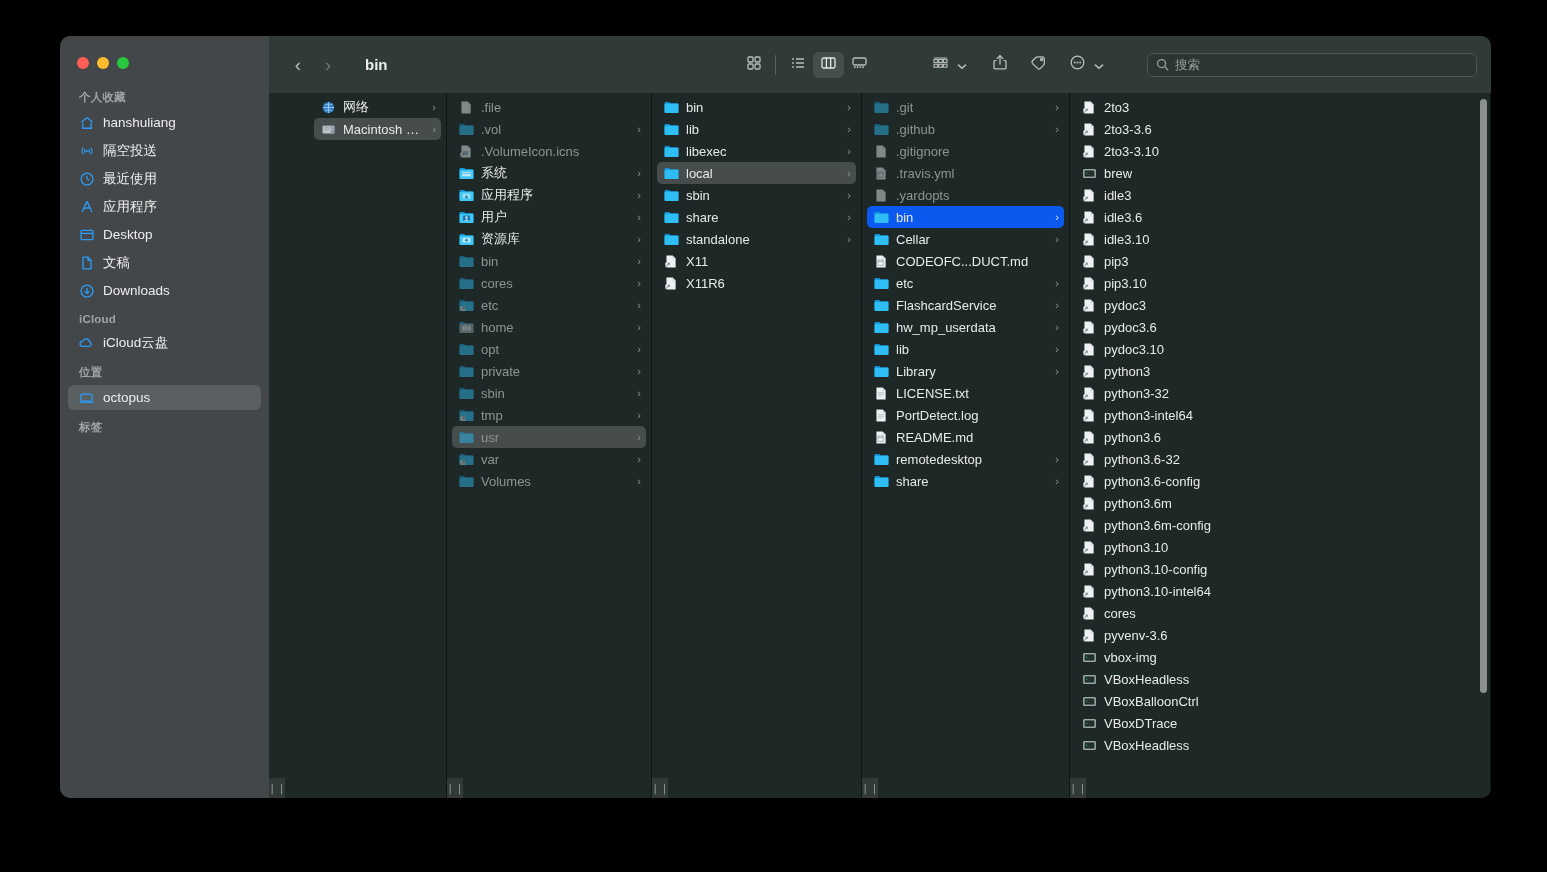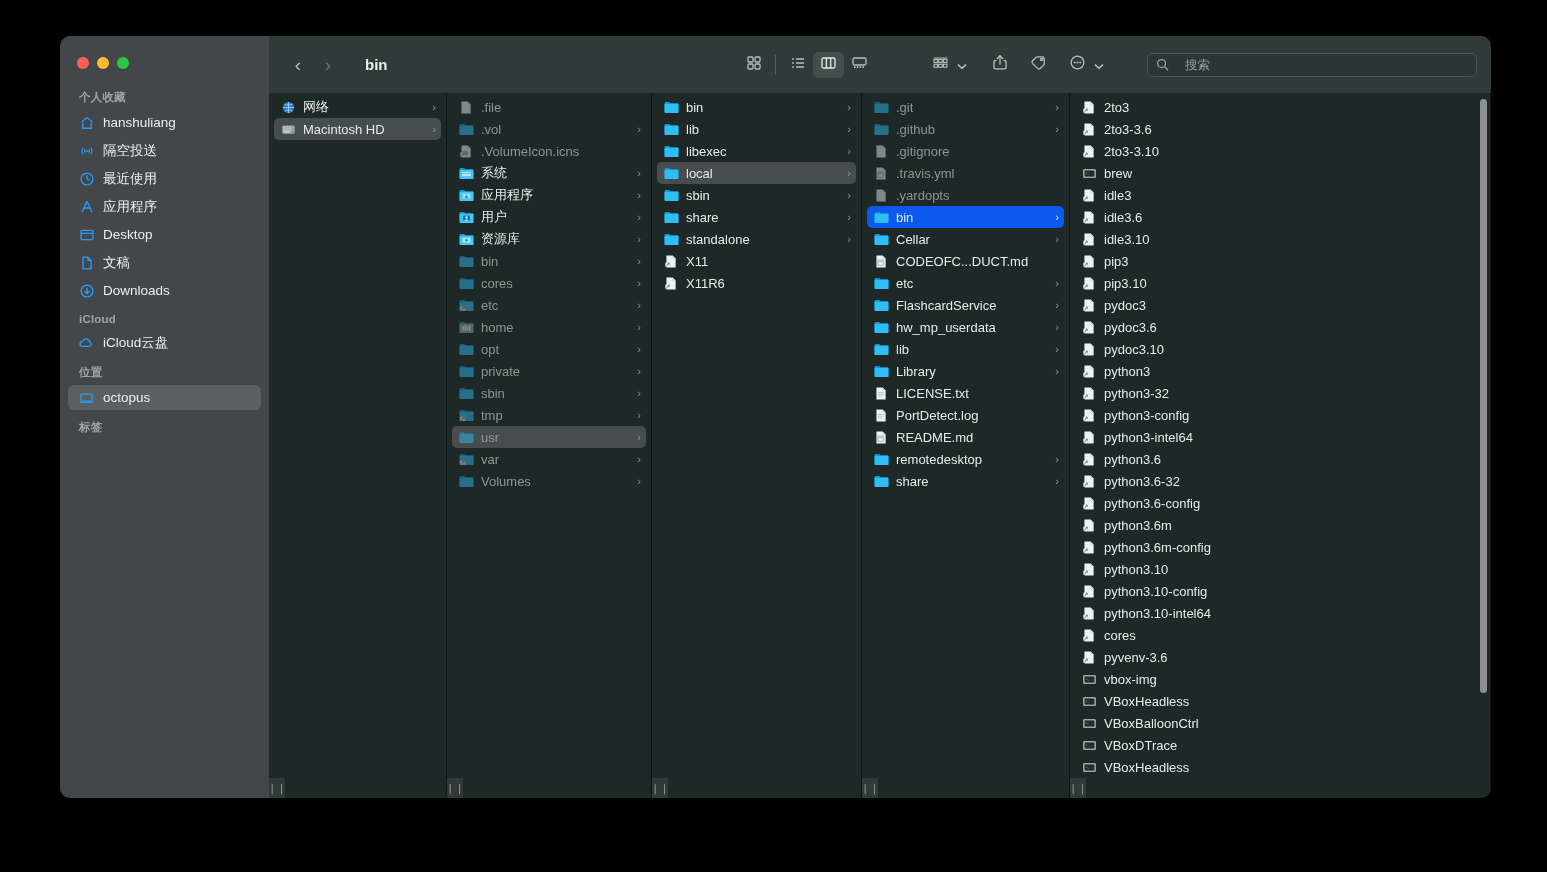--- a/index.html
+++ b/index.html
@@ -50,21 +50,21 @@
   .tb-group{ display:flex; align-items:center; }
   .tbbtn{
     width:31px; height:26px; border-radius:6px; display:flex;
     align-items:center; justify-content:center; color:#b9bebd;
   }
   .tbbtn.active{ background:#444f4d; color:#e4e7e6; }
   .tb-sep{ width:1px; height:20px; background:#565f5e; margin:0 6px; }
   .caret{ color:#b9bebd; margin-left:1px; margin-right:9px; }
   .search{
     width:330px; height:24px; border:1px solid #4c5554; border-radius:6px;
-    display:flex; align-items:center; gap:16px; padding:0 8px; background:#2b3533;
+    display:flex; align-items:center; gap:6px; padding:0 8px; background:#2b3533;
   }
   .search input{
     background:transparent; border:0; outline:none; color:#cfd3d2;
     font-size:12.5px; font-family:inherit; width:100%;
   }
   .search input::placeholder{ color:#9aa0a0; }
   
   .columns{ flex:1; display:flex; min-height:0; background:#1e2826; }
   .col{
     position:relative; height:100%; background:#1e2826;
@@ -316,21 +316,21 @@
           <svg width="13" height="13" viewBox="0 0 14 14" fill="none" stroke="currentColor" stroke-width="1.4">
             <circle cx="6" cy="6" r="4.3"></circle>
               <line x1="9.3" y1="9.3" x2="12.6" y2="12.6" stroke-linecap="round"></line>
           </svg>
         </span>
         <input type="text" placeholder="搜索" style="">
       </div>
     </div>
 
     <div class="columns" id="columns-area">
-        <div class="col" style="width: 178px; flex: 0 0 178px;">
+        <div class="col" style="width: 178px; flex: 0 0 178px; padding-left: 40px;">
           <div class="col-body">
             <div class="row">
               <span style="display: flex;">
                 <svg class="ficon" viewBox="0 0 16 14">
                   <circle cx="8" cy="7" r="6" fill="#2f7fc4"></circle>
                   <path d="M2 7h12M8 1v12M4 3.3c2.6 1.5 5.4 1.5 8 0M4 10.7c2.6-1.5 5.4-1.5 8 0" stroke="#bfe2fa" stroke-width=".7" fill="none"></path>
                 </svg>
               </span>
               <span class="nm">网络</span>
               <span class="chev">›</span>
@@ -1069,34 +1069,20 @@
                 <svg class="ficon" viewBox="0 0 16 14">
                   <path d="M2.6 0.6h6.6l3.2 3.2v9.6H2.6z" fill="#eef1f3"></path>
                   <path d="M9.2 0.6 12.4 3.8H9.2z" fill="#c4ccd2"></path>
                   <g>
                     <rect x="1.4" y="8" width="5.2" height="4.6" rx=".6" fill="#e9eef2"></rect>
                     <path d="M2.5 11.9 5.6 8.9" stroke="#4a5a66" stroke-width=".9" fill="none"></path>
                     <path d="M5.6 8.9h-1.6M5.6 8.9v1.6" stroke="#4a5a66" stroke-width=".8" fill="none"></path>
                   </g>
                 </svg>
               </span>
-              <span class="nm">python3-config</span>
-            </div>
-            <div class="row">
-              <span style="display: flex;">
-                <svg class="ficon" viewBox="0 0 16 14">
-                  <path d="M2.6 0.6h6.6l3.2 3.2v9.6H2.6z" fill="#eef1f3"></path>
-                  <path d="M9.2 0.6 12.4 3.8H9.2z" fill="#c4ccd2"></path>
-                  <g>
-                    <rect x="1.4" y="8" width="5.2" height="4.6" rx=".6" fill="#e9eef2"></rect>
-                    <path d="M2.5 11.9 5.6 8.9" stroke="#4a5a66" stroke-width=".9" fill="none"></path>
-                    <path d="M5.6 8.9h-1.6M5.6 8.9v1.6" stroke="#4a5a66" stroke-width=".8" fill="none"></path>
-                  </g>
-                </svg>
-              </span>
               <span class="nm">python3-intel64</span>
             </div>
             <div class="row">
               <span style="display: flex;">
                 <svg class="ficon" viewBox="0 0 16 14">
                   <path d="M2.6 0.6h6.6l3.2 3.2v9.6H2.6z" fill="#eef1f3"></path>
                   <path d="M9.2 0.6 12.4 3.8H9.2z" fill="#c4ccd2"></path>
                   <g>
                     <rect x="1.4" y="8" width="5.2" height="4.6" rx=".6" fill="#e9eef2"></rect>
                     <path d="M2.5 11.9 5.6 8.9" stroke="#4a5a66" stroke-width=".9" fill="none"></path>

